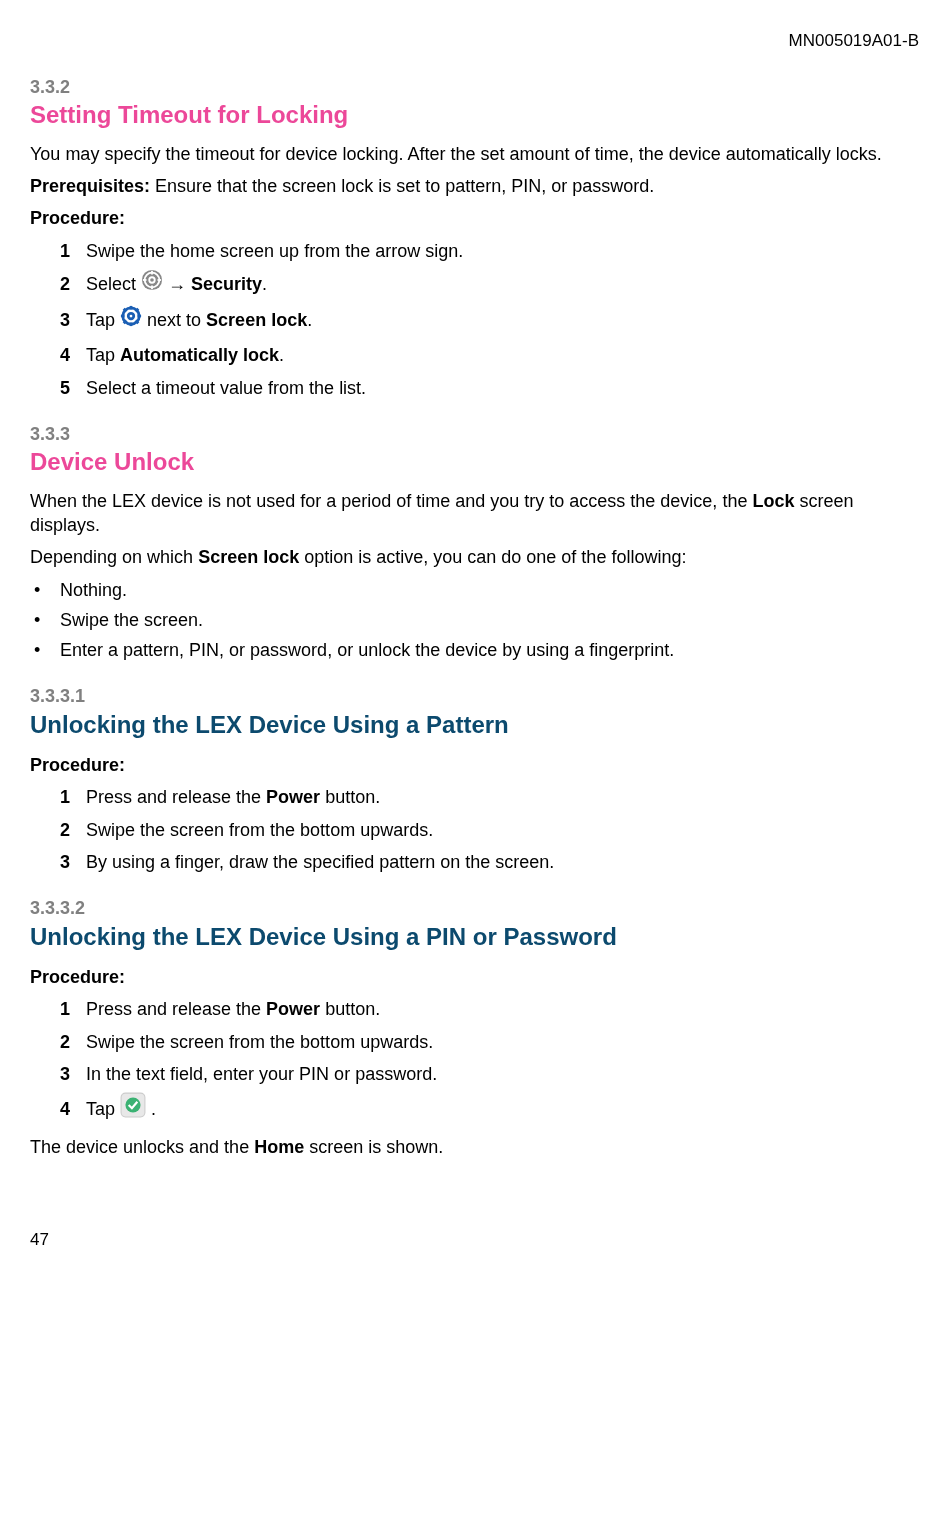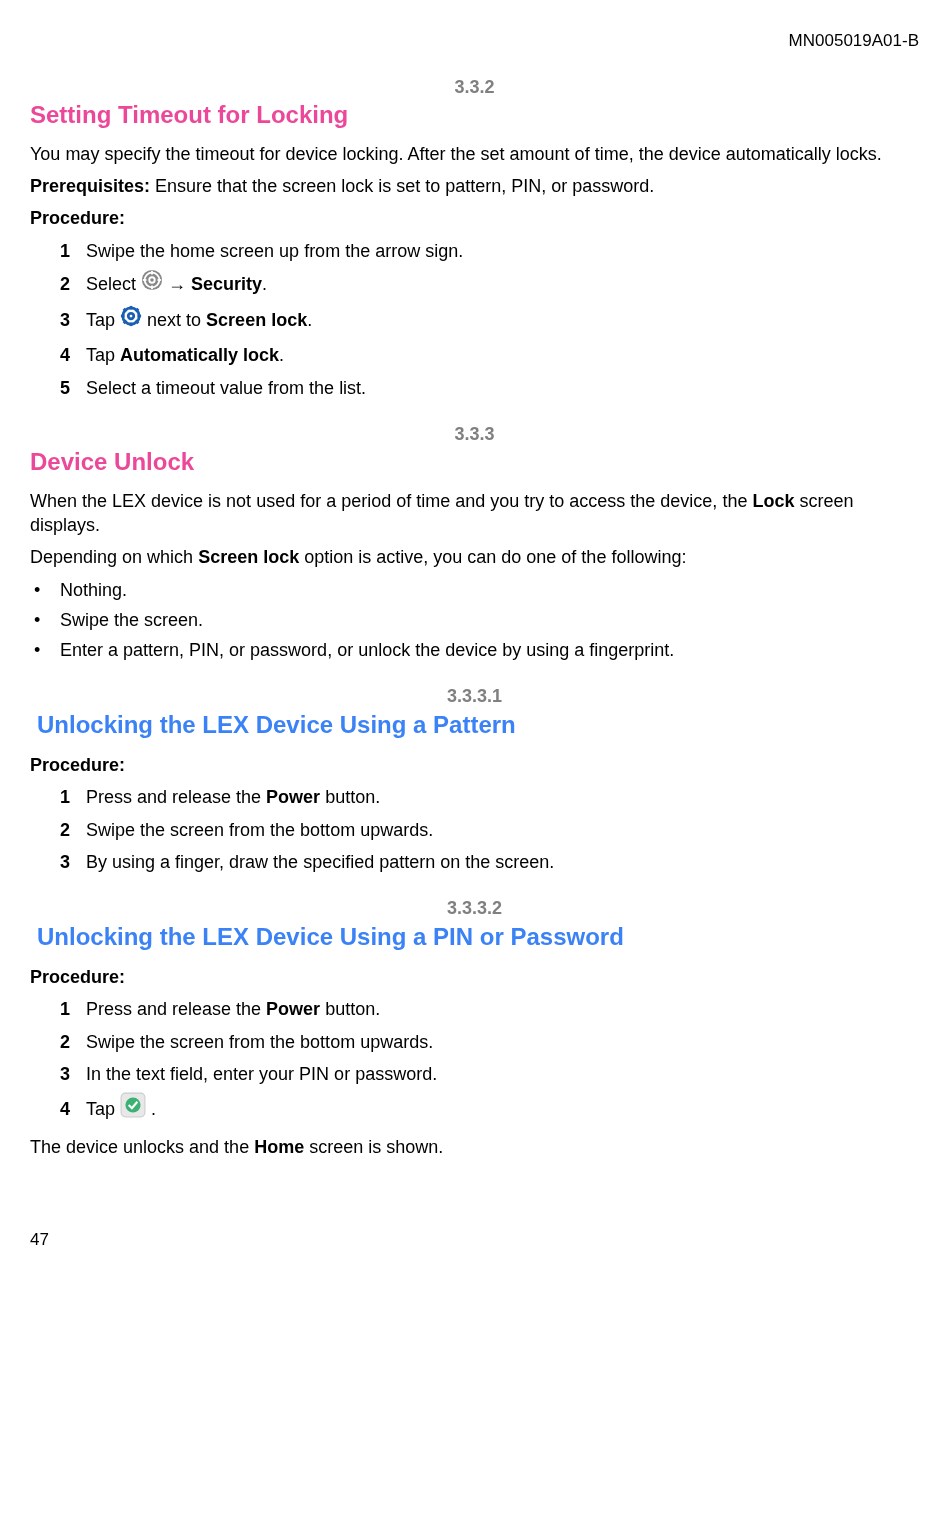--- a/index.html
+++ b/index.html
@@ -16,36 +16,34 @@
     text-align: right;
     margin-bottom: 18px;
     font-size: 17px;
   }
   .section-num {
     color: #808080;
     font-weight: bold;
     font-size: 18px;
     margin-top: 22px;
     margin-bottom: 0;
-    text-align: center;
   }
   .section-title {
     color: #ec4899;
     font-weight: bold;
     font-size: 24px;
     margin-top: 0;
     margin-bottom: 10px;
   }
   .section-title-sub {
-    color: #3b82f6;
+    color: #0c4a6e;
     font-weight: bold;
     font-size: 24px;
     margin-top: 0;
     margin-bottom: 12px;
-    margin-left: 7px;
   }
   p {
     margin: 8px 0;
   }
   .bold {
     font-weight: bold;
   }
   ol.steps {
     list-style: none;
     padding-left: 30px;

